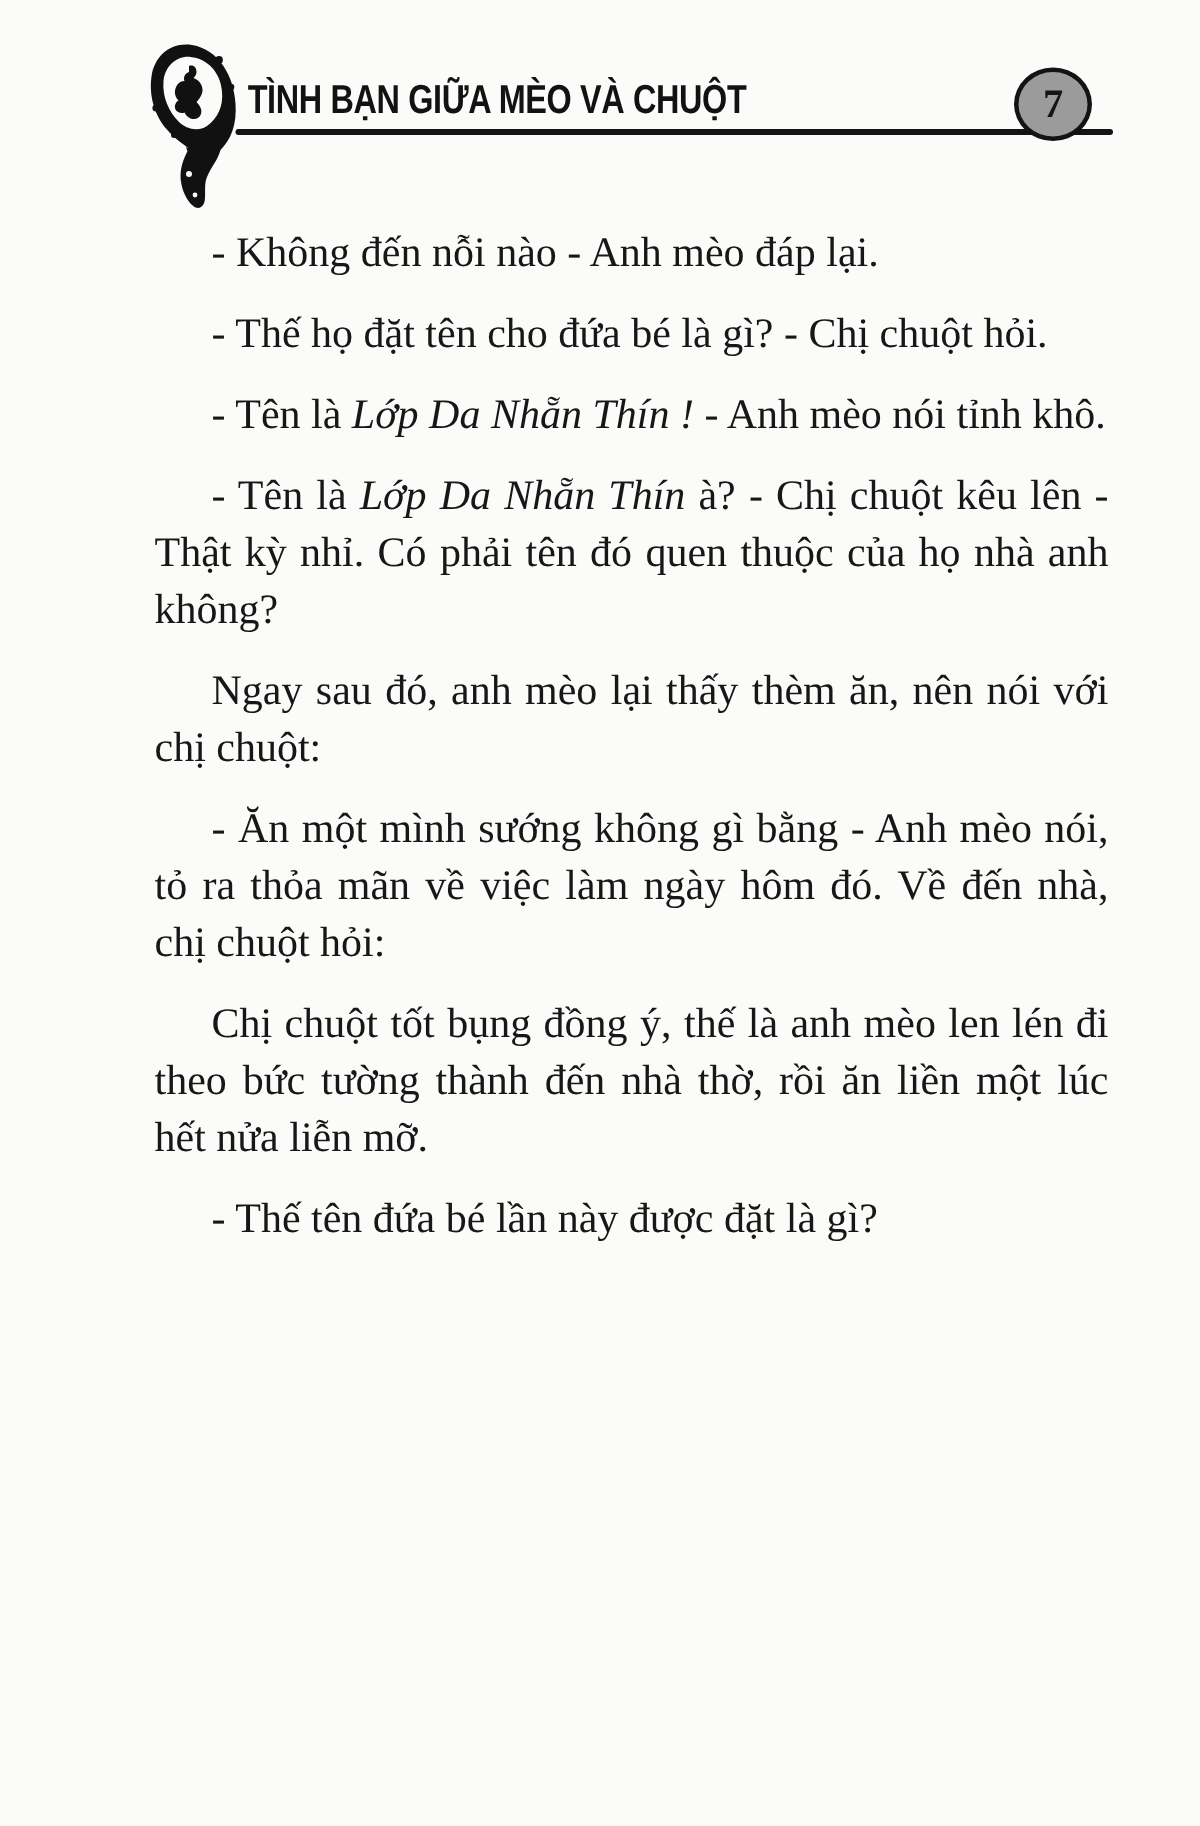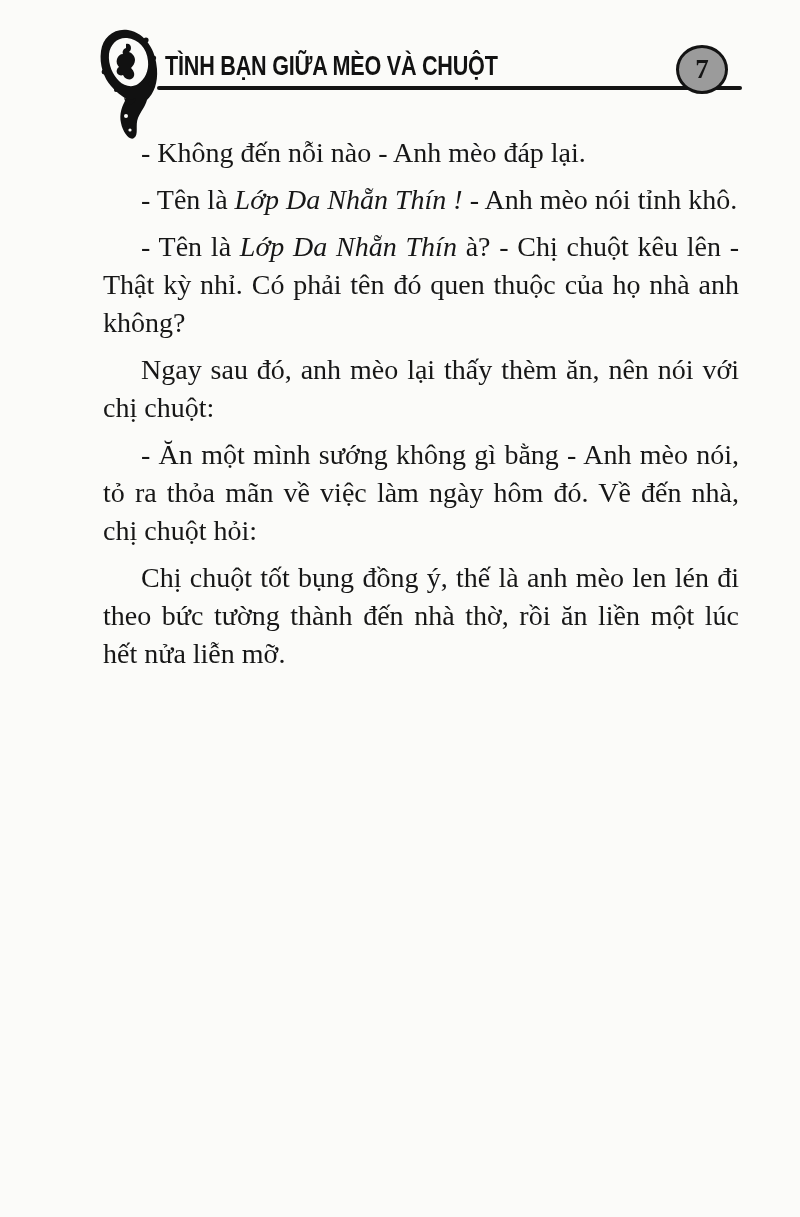--- a/index.html
+++ b/index.html
@@ -35,21 +35,21 @@
     display:flex;align-items:center;justify-content:center;
     z-index:2;
   }
   .page-badge span{
     font-family:"Liberation Serif",serif;font-weight:bold;
     font-size:27px;color:#151515;line-height:1;
   }
   
   .body-text{position:absolute;left:103px;top:134px;width:636px;}
   .body-text p{
-    margin:0 0 9px 0;
+    margin:16px 0 9px 0;
     font-size:28px;line-height:38px;
     text-align:justify;text-indent:38px;
     color:#171717;
   }
   .body-text p em{}
 </style>
 </head>
 <body style="background: rgb(251, 251, 249);">
 
 <div class="page">
@@ -79,20 +79,22 @@
     <div class="header-rule"></div>
 
     <div class="page-badge" style="background: rgb(155, 155, 155);">
       <span>7</span>
     </div>
 
   </header>
 
   <main class="body-text">
       <p><span>- Không đến nỗi nào - Anh mèo đáp lại.</span></p>
+      <p><span>- Thế họ đặt tên cho đứa bé là gì? - Chị chuột hỏi.</span></p>
       <p><span>- Tên là </span><em>Lớp Da Nhẵn Thín !</em><span> - Anh mèo nói tỉnh khô.</span></p>
       <p><span>- Tên là </span><em>Lớp Da Nhẵn Thín</em><span> à? - Chị chuột kêu lên - Thật kỳ nhỉ. Có phải tên đó quen thuộc của họ nhà anh không?</span></p>
       <p><span>Ngay sau đó, anh mèo lại thấy thèm ăn, nên nói với chị chuột:</span></p>
       <p><span>- Ăn một mình sướng không gì bằng - Anh mèo nói, tỏ ra thỏa mãn về việc làm ngày hôm đó. Về đến nhà, chị chuột hỏi:</span></p>
       <p><span>Chị chuột tốt bụng đồng ý, thế là anh mèo len lén đi theo bức tường thành đến nhà thờ, rồi ăn liền một lúc hết nửa liễn mỡ.</span></p>
+      <p><span>- Thế tên đứa bé lần này được đặt là gì?</span></p>
     </main>
 
 </div>
 
 </body></html>

